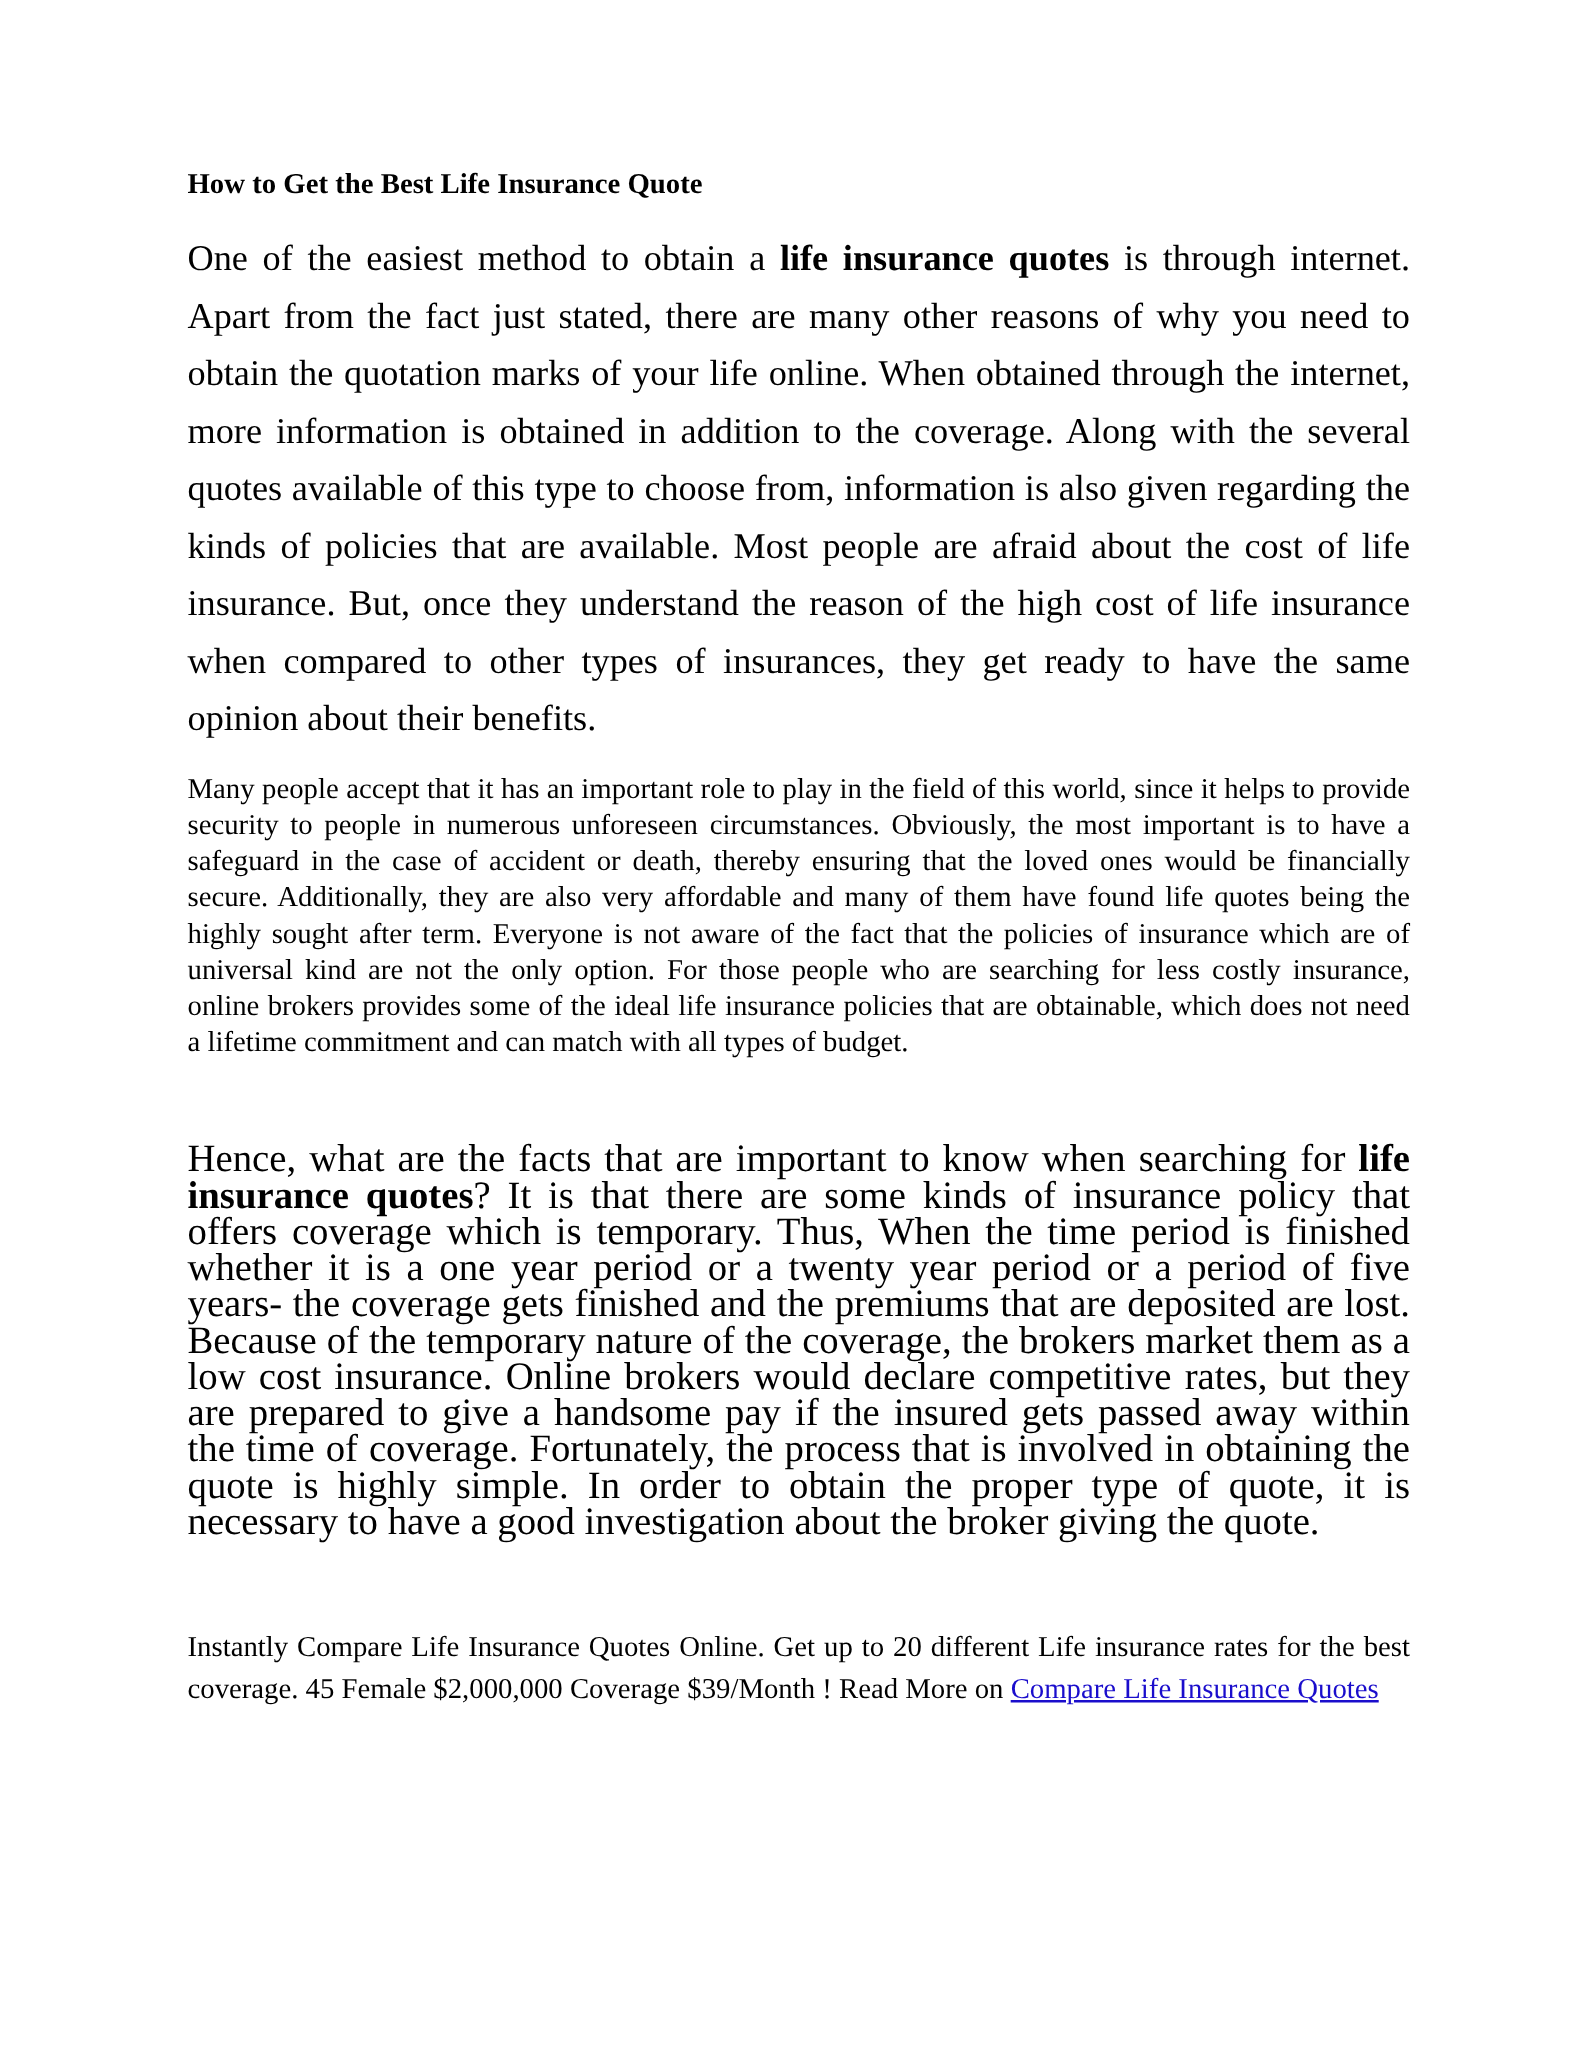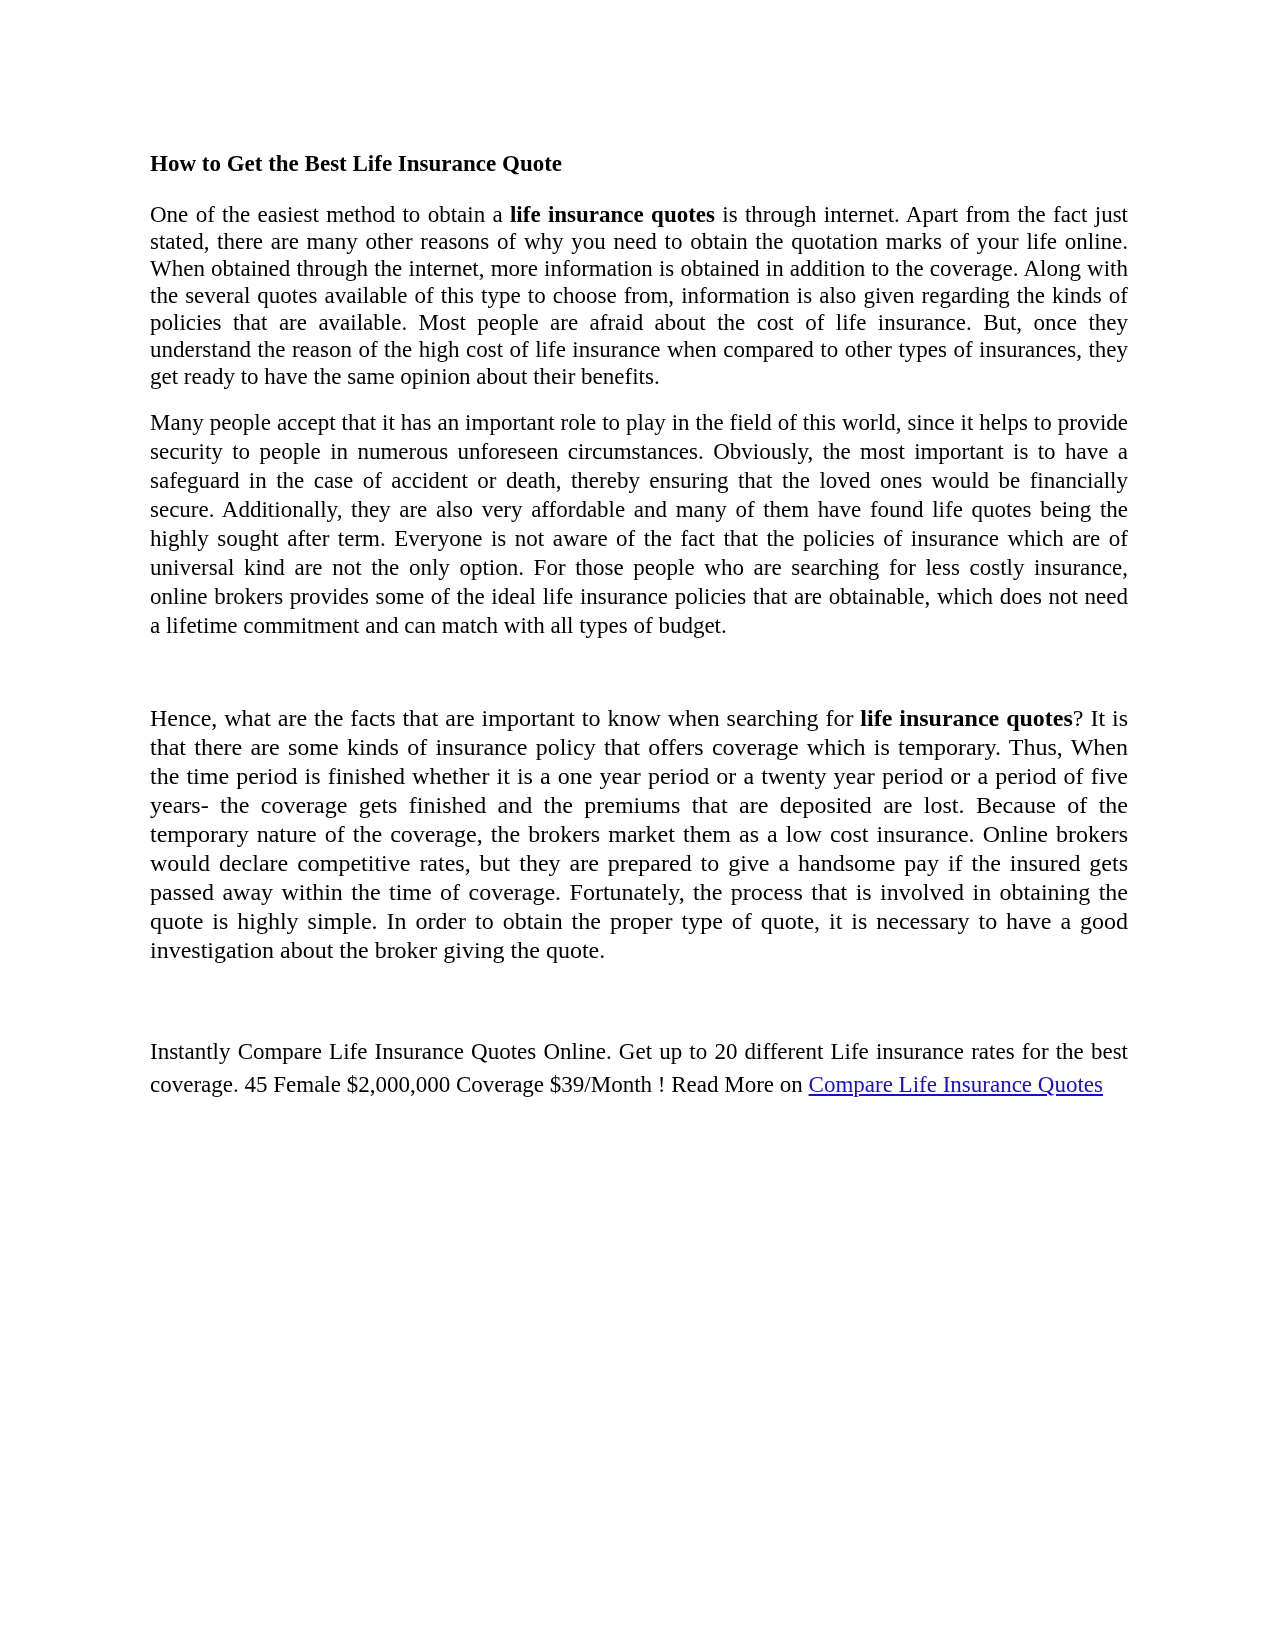--- a/index.html
+++ b/index.html
@@ -1,22 +1,22 @@
 <!DOCTYPE html>
 <html><head>
 <meta charset="utf-8">
 <style>
   html, body { margin: 0; padding: 0; background: #ffffff; }
   body { width: 1275px; height: 1650px; position: relative; font-family: "Liberation Serif", "DejaVu Serif", serif; color: #000; }
-  .page { position: absolute; left: 150px; top: 149px; width: 978px; }
+  .page { position: absolute; left: 150px; top: 132px; width: 978px; }
   h1 { font-size: 23px; font-weight: bold; margin: 0 0 22px 0; line-height: 1.3; }
   p { margin: 0; text-align: justify; }
-  .p1 { font-size: 23px; line-height: 27px; margin-bottom: 18px; }
+  .p1 { font-size: 29px; line-height: 46px; margin-bottom: 18px; }
   .p2 { font-size: 23px; line-height: 29px; margin-bottom: 64px; }
-  .p3 { font-size: 24px; line-height: 29px; margin-bottom: 70px; }
+  .p3 { font-size: 31px; line-height: 29px; margin-bottom: 70px; }
   .p4 { font-size: 23px; line-height: 33px; }
   a { color: #1a0dcc; text-decoration: underline; }
   b { font-weight: bold; }
 </style>
 </head>
 <body>
 
 <div class="page">
   <h1>How to Get the Best Life Insurance Quote</h1>
 

